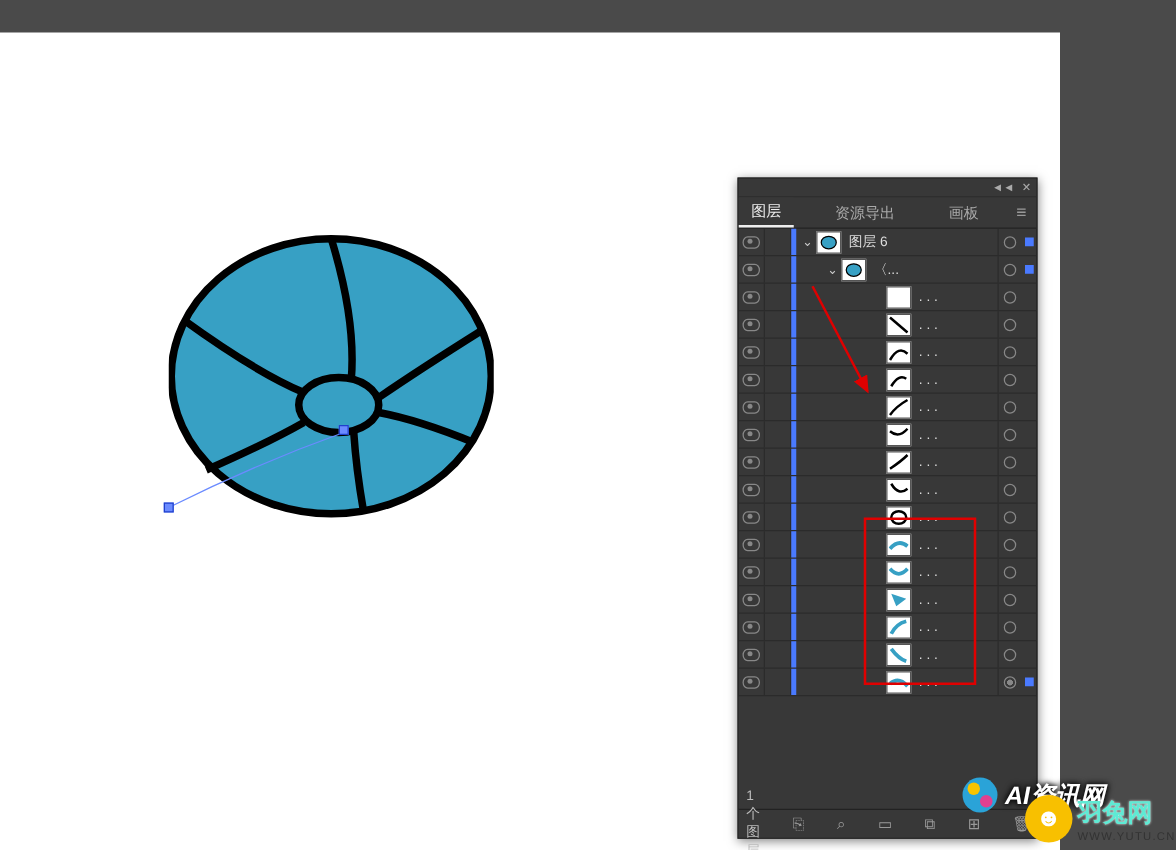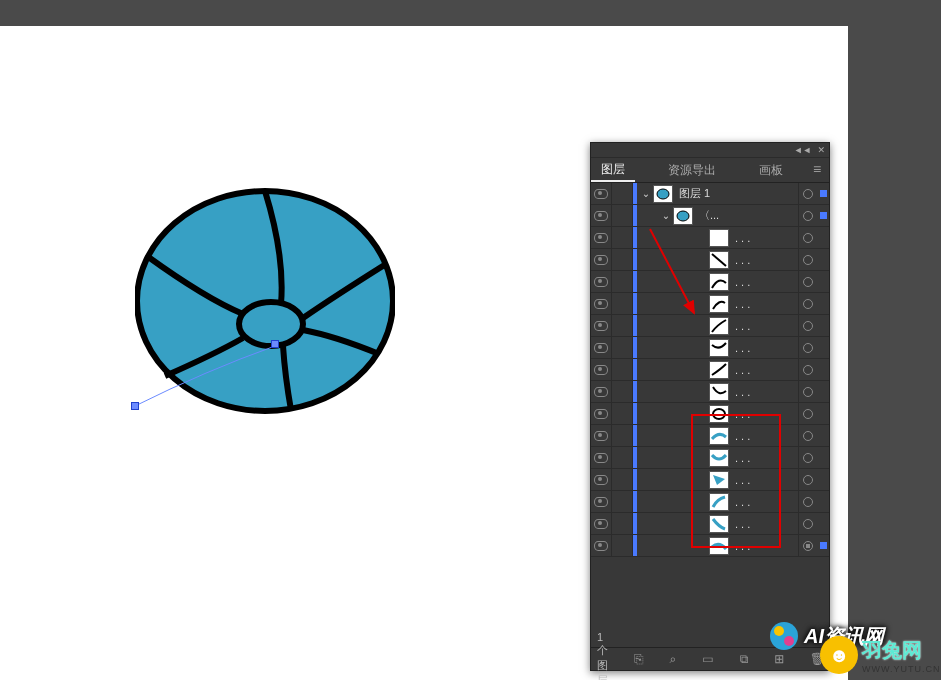--- a/index.html
+++ b/index.html
@@ -329,21 +329,21 @@
         </div>
       <div class="lock-col"></div>
       <div class="color-strip"></div>
       <div class="indent" style="width:4px;"></div>
       <div class="toggle">⌄</div>
       <div class="thumb">
         <svg viewBox="0 0 16 14">
             <ellipse cx="8" cy="7" rx="6" ry="5" fill="#37a0c4" stroke="#000" stroke-width="1"></ellipse>
           </svg>
       </div>
-      <div class="layer-label">图层 1</div>
+      <div class="layer-label">图层 6</div>
       <div class="target-col">
           <div class="target-ring"></div>
         </div>
       <div class="sel-col">
           <div class="sel-square"></div>
         </div>
     </div>
 
     <div class="layer-row">
       <div class="vis-col">

